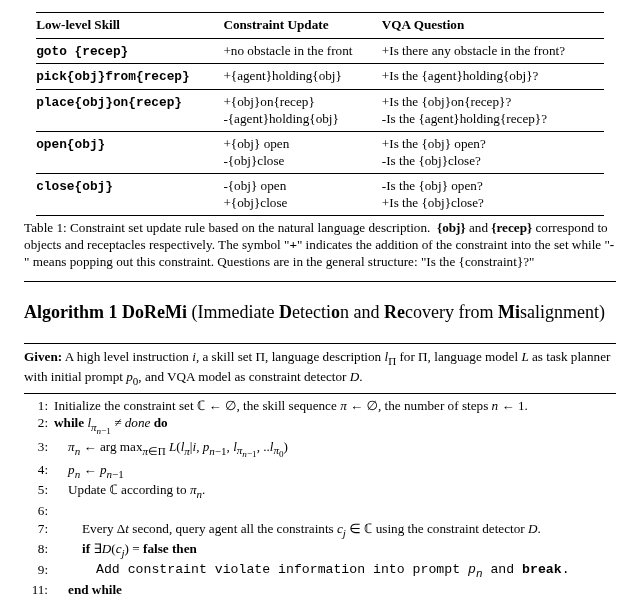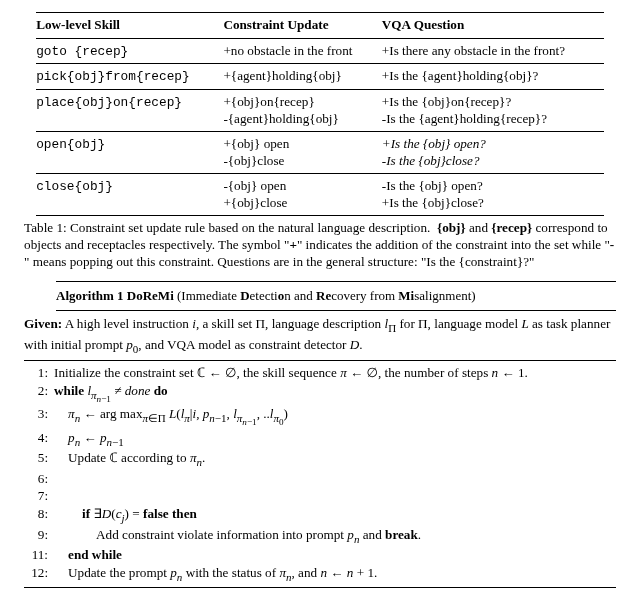--- a/index.html
+++ b/index.html
@@ -25,37 +25,36 @@
   }
   .skilltable td {
     padding: 4px 6px 4px 0;
     vertical-align: top;
     font-size: 13.2px;
   }
   .toprule { border-top: 1.4px solid #000; }
   .midrule { border-top: 0.7px solid #000; }
   .botrule-thick { border-top: 1.4px solid #000; }
   .ruleline td, .ruleline th { padding:0; height:0; line-height:0; }
-  .tt { font-family: "Courier New", Courier, monospace; font-size: 12.8px; font-weight: normal;}
+  .tt { font-family: "Courier New", Courier, monospace; font-size: 12.8px; font-weight: bold;}
   .caption {
     width: 98%;
     margin: 2px auto 10px auto;
     font-size: 13.2px;
     line-height: 1.28;
   }
   .algo {
     width: 98%;
     margin: 0 auto;
   }
   .algo-title {
     border-top: 1.4px solid #000;
     border-bottom: 0.7px solid #000;
-    padding: 6px 0;
-    font-size: 13px;
-    margin-left: 32px;
+    padding: 19px 0;
+    font-size: 18px;
   }
   .algo-given {
     padding: 4px 0 4px 0;
     border-bottom: 0.7px solid #000;
     line-height: 1.35;
   }
   .algo-body {
     padding: 3px 0 3px 0;
     border-bottom: 1.4px solid #000;
   }
@@ -69,21 +68,21 @@
     width: 24px;
     text-align: right;
     padding-right: 6px;
     flex-shrink: 0;
   }
   .code {
     white-space: pre-wrap;
   }
   .ind1 { padding-left: 14px; }
   .ind2 { padding-left: 28px; }
-  .ind3 { padding-left: 42px; }
+  .ind3 { padding-left: 42px; font-family: Liberation Mono, monospace; }
   .it { font-style: italic; }
   .bb { font-weight: bold; }
   .dsC { font-family: 'Times New Roman', serif; }
 </style>
 </head>
 <body>
 
 <table class="skilltable">
   <tbody>
       <tr class="ruleline toprule">
@@ -124,21 +123,21 @@
 -Is the {agent}holding{recep}?</td>
   </tr>
   <tr class="ruleline midrule">
         <td colspan="3"></td>
       </tr>
 
   <tr>
     <td><span class="tt">open{obj}</span></td>
     <td style="white-space:pre-line;">+{obj} open
 -{obj}close</td>
-    <td style="white-space:pre-line;font-style:italic;">+Is the {obj} open?
+    <td style="white-space:pre-line;">+Is the {obj} open?
 -Is the {obj}close?</td>
   </tr>
   <tr class="ruleline midrule">
         <td colspan="3"></td>
       </tr>
 
   <tr>
     <td><span class="tt">close{obj}</span></td>
     <td style="white-space:pre-line;">-{obj} open
 +{obj}close</td>
@@ -192,20 +191,21 @@
       <div class="lineno">5:</div>
       <div class="code ind1">Update <span class="dsC">ℂ</span> according to <span class="it">π<sub>n</sub></span>.</div>
     </div>
 
     <div class="algo-line">
       <div class="lineno">6:</div>
     </div>
 
     <div class="algo-line">
       <div class="lineno">7:</div>
+      <div class="code ind2">Every Δ<span class="it">t</span> second, query agent all the constraints <span class="it">c<sub>j</sub></span> ∈ <span class="dsC">ℂ</span> using the constraint detector <span class="it">D</span>.</div>
     </div>
 
     <div class="algo-line">
       <div class="lineno">8:</div>
       <div class="code ind2"><span class="bb">if</span> ∃<span class="it">D</span>(<span class="it">c<sub>j</sub></span>) = <span class="bb">false then</span></div>
     </div>
 
     <div class="algo-line">
       <div class="lineno">9:</div>
       <div class="code ind3">Add constraint violate information into prompt <span class="it">p<sub>n</sub></span> and <span class="bb">break</span>.</div>

